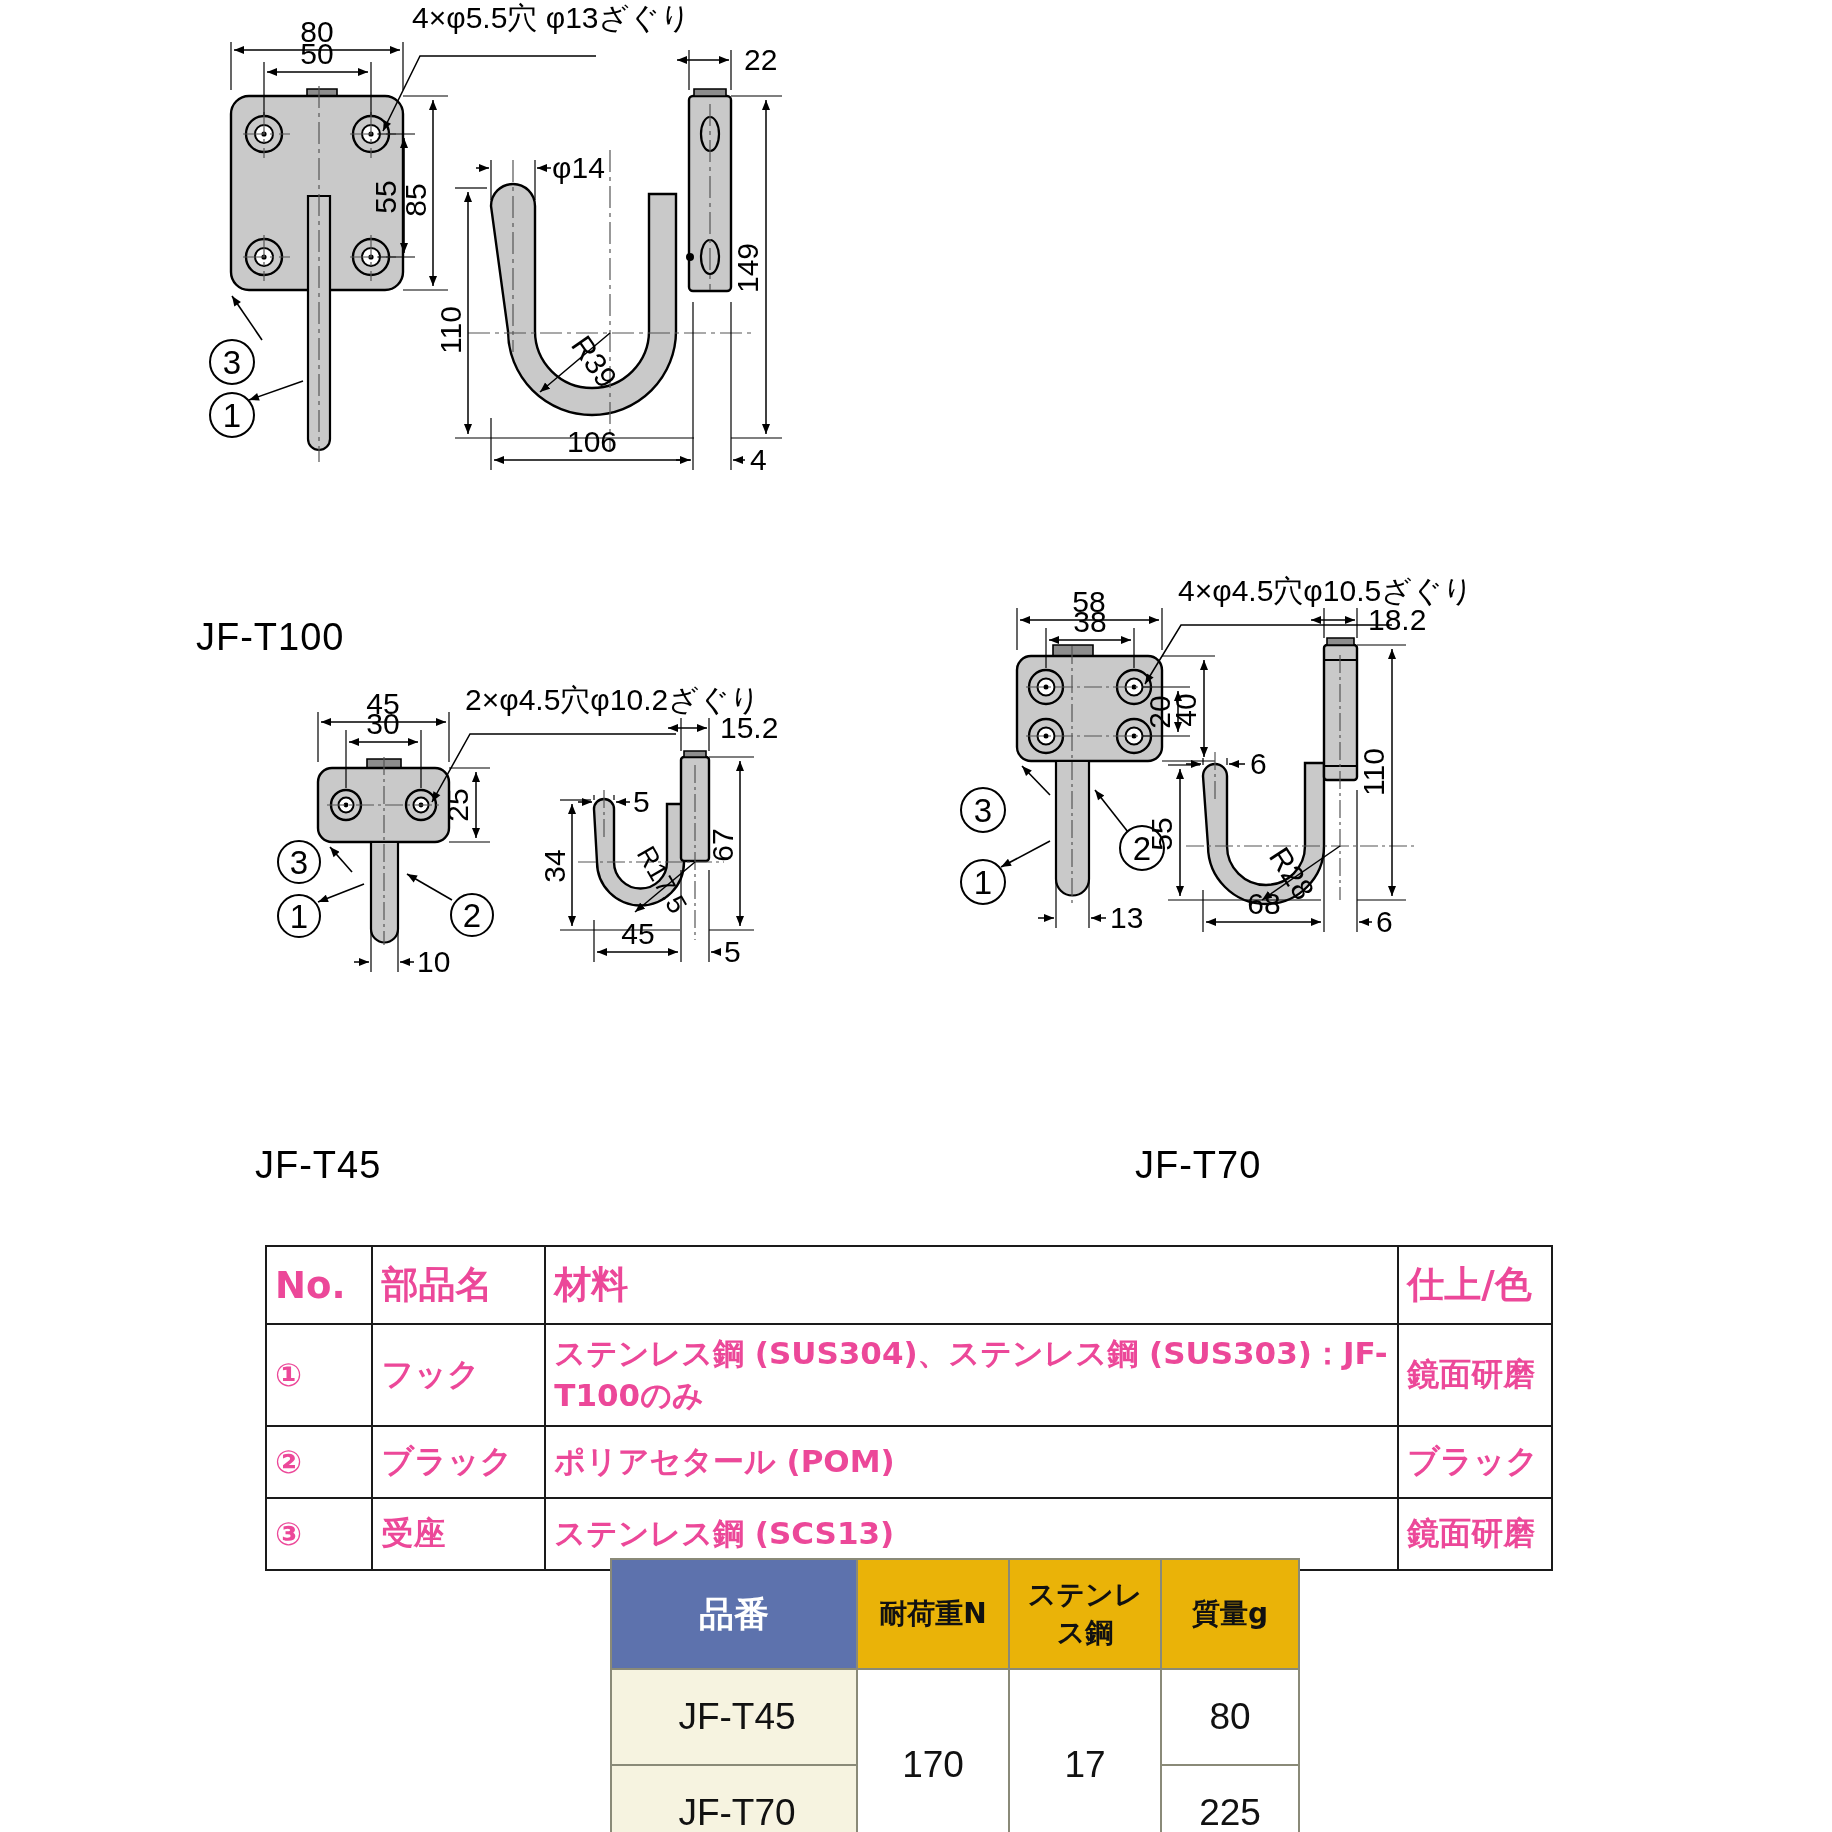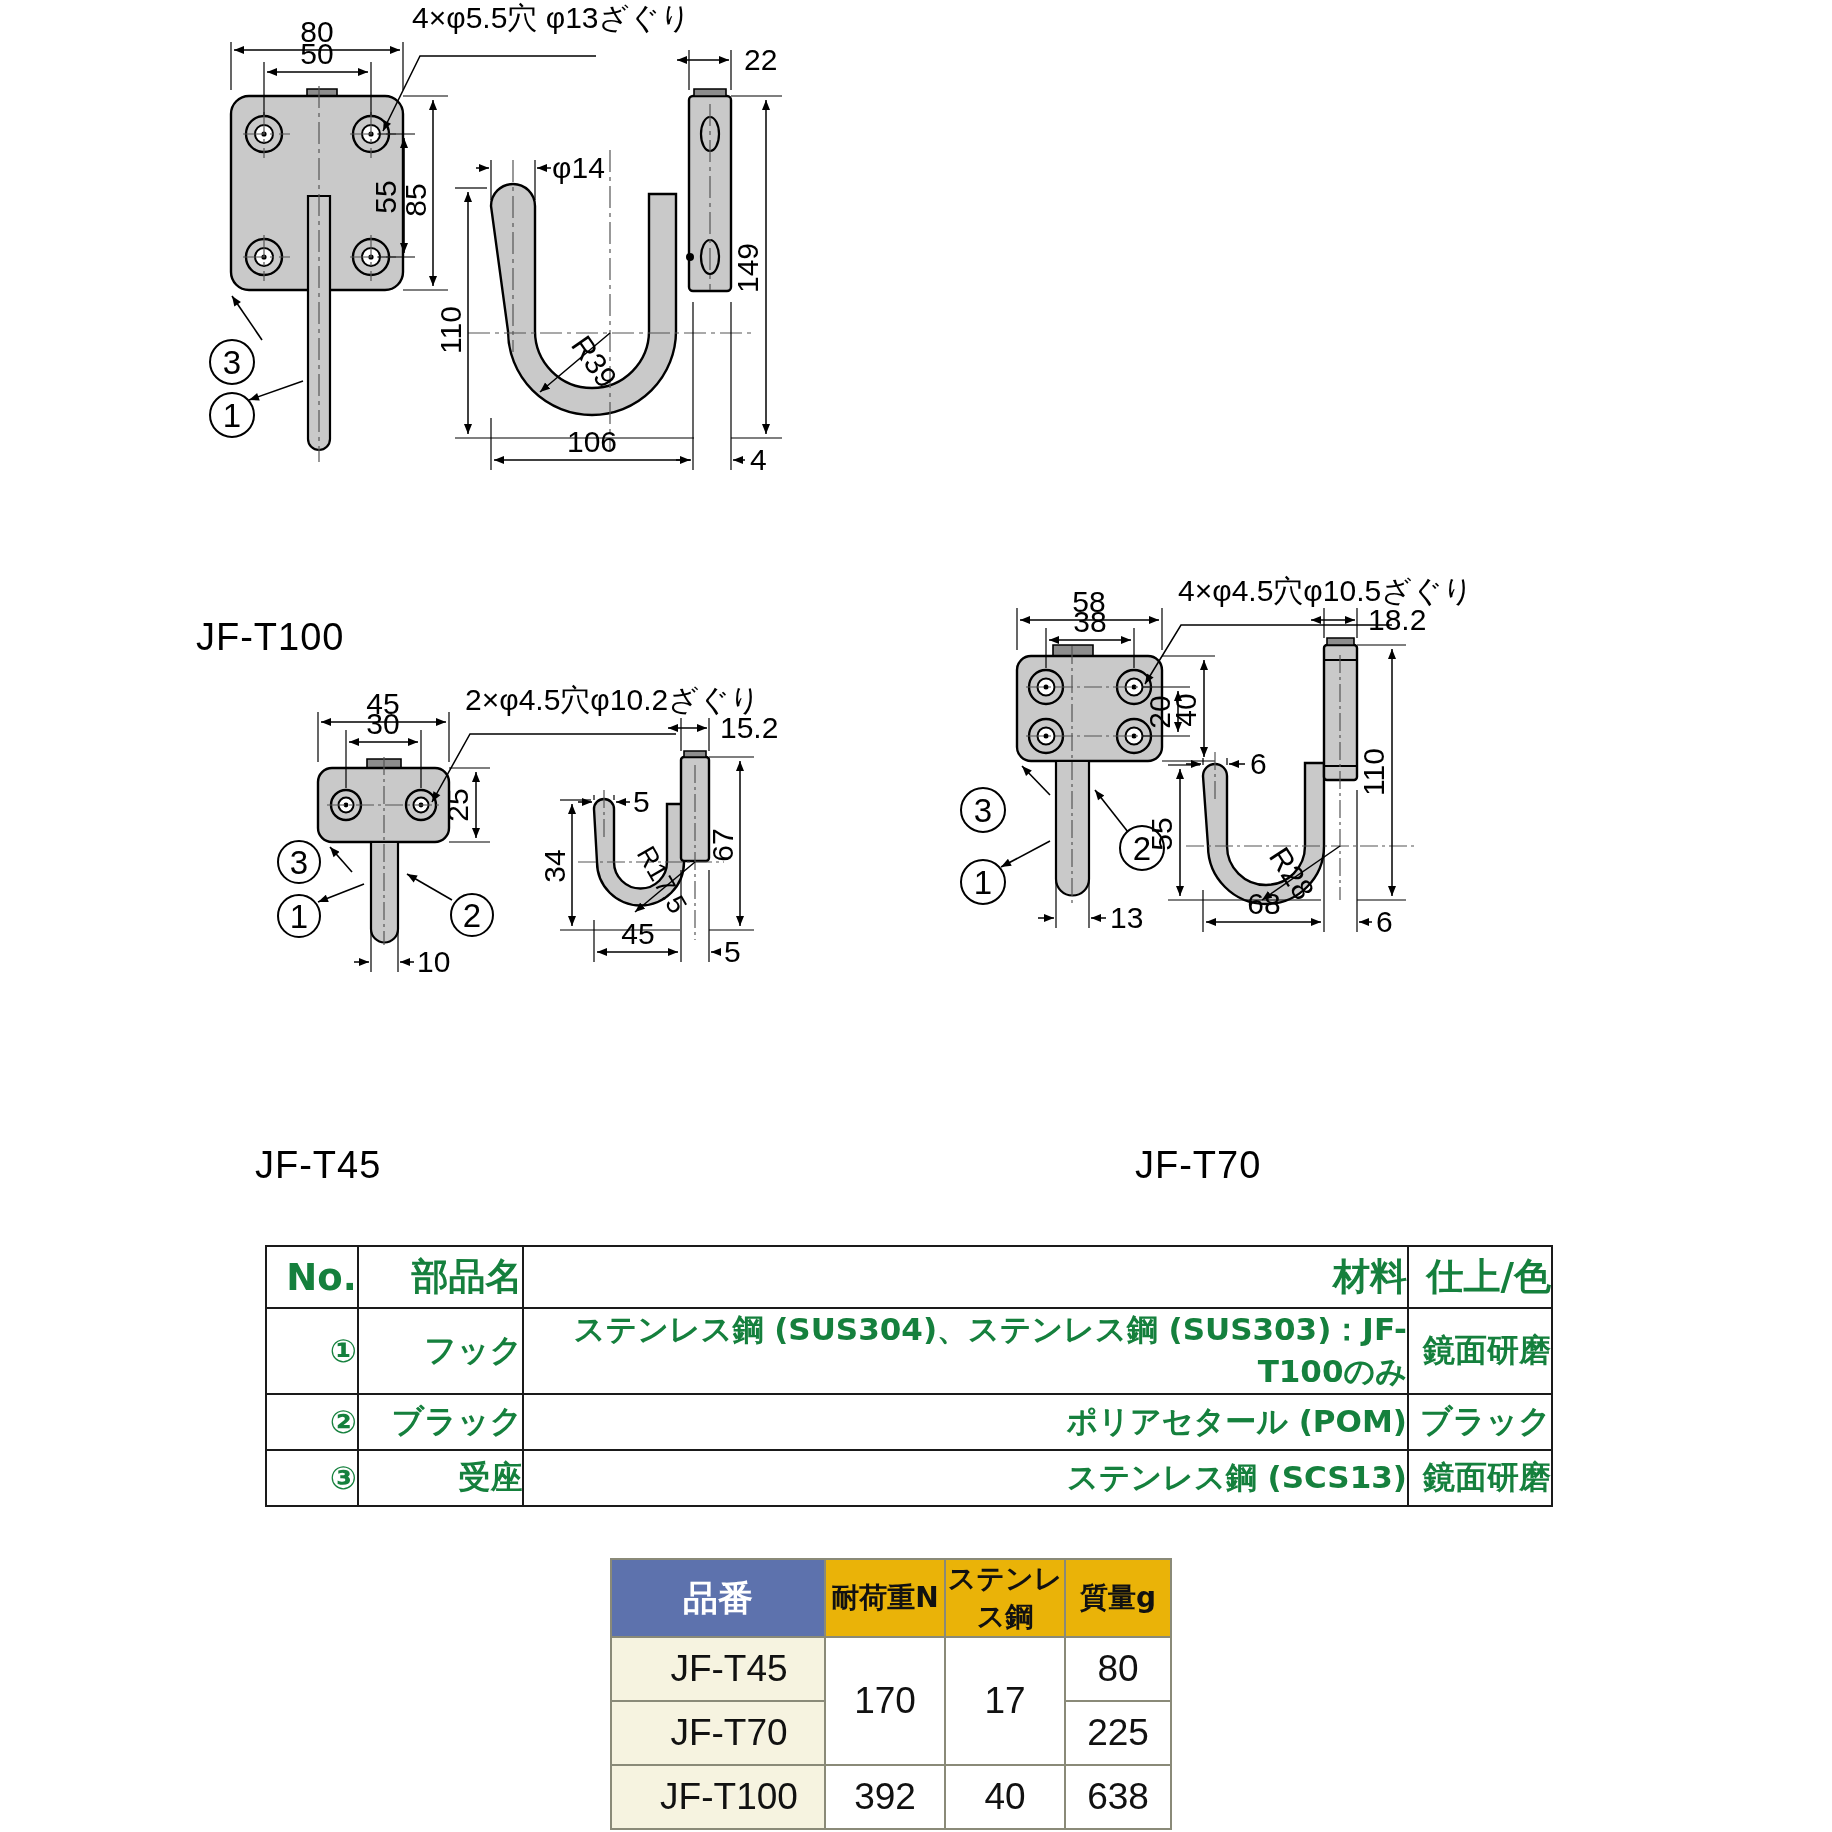--- a/index.html
+++ b/index.html
@@ -10,36 +10,36 @@
   svg{display:block;}
   .dimtxt{font-family:"Liberation Sans","DejaVu Sans",sans-serif;font-size:30px;fill:#000;}
   .dimtxt-s{font-family:"Liberation Sans","DejaVu Sans",sans-serif;font-size:27px;fill:#000;}
   .partlbl{font-family:"Liberation Sans","DejaVu Sans",sans-serif;font-size:38px;fill:#000;letter-spacing:1px;}
   .balloontxt{font-family:"Liberation Sans","DejaVu Sans",sans-serif;font-size:33px;fill:#000;}
 
   
   .mat-table{position:absolute;left:265px;top:1245px;width:1288px;
              border-collapse:collapse;}
   .mat-table td,.mat-table th{
-      border:2px solid #1a1a1a;text-align:right;vertical-align:middle;
+      border:2px solid #1a1a1a;text-align:left;vertical-align:middle;
       font-family:"DejaVu Sans","Liberation Sans",sans-serif;
-      font-weight:bold;color:#15803d;padding:0;}
+      font-weight:bold;color:#ec4899;padding:8px;}
   .mat-table thead th{height:60px;font-size:37px;}
   .mat-table tbody td{height:54px;font-size:32px;}
   .col-no{width:90px;}
   .col-name{width:165px;margin-top:7px;}
   .col-mat{width:890px;}
   .col-fin{width:143px;}
   .mat-table .col-mat-cell{font-size:31px;}
 
   
   .spec-table{position:absolute;left:610px;top:1558px;border-collapse:collapse;}
   .spec-table td,.spec-table th{
       border:2px solid #8a8a78;text-align:center;vertical-align:middle;
-      font-family:"DejaVu Sans","Liberation Sans",sans-serif;padding:0;}
+      font-family:"DejaVu Sans","Liberation Sans",sans-serif;padding:16px;}
   .spec-table thead th{height:58px;font-weight:bold;color:#fff;}
   .sp-h-model{background:#5d72ad;font-size:35px;width:212px;}
   .sp-h-metric{background:#eab308;color:#111 !important;font-size:28px;width:118px;}
   .sp-h-metric.w-mass{width:104px;}
   .spec-table tbody td{height:62px;font-size:37px;
       font-family:"Liberation Sans","DejaVu Sans",sans-serif;color:#111;background:#fff;}
   .sp-model{background:#f6f3e0 !important;text-align:left;padding-left:22px !important;
             font-size:38px;}
   .spec-note{position:absolute;left:608px;top:1768px;font-size:41px;
       font-family:"DejaVu Sans","Liberation Sans",sans-serif;color:#000;

